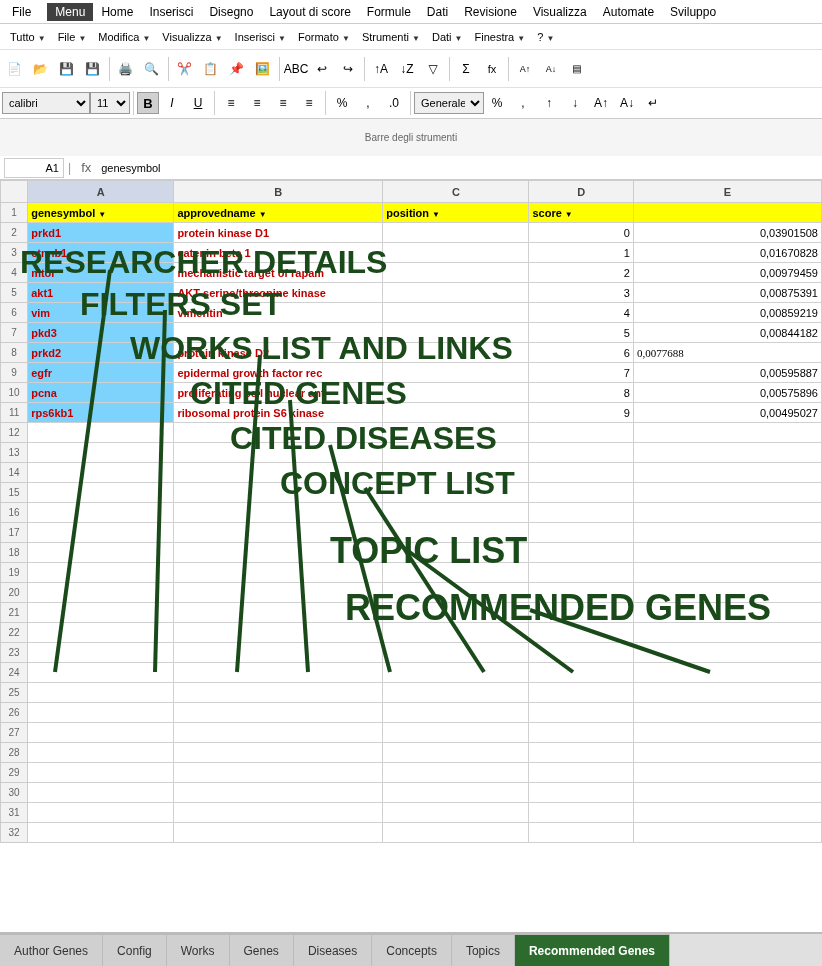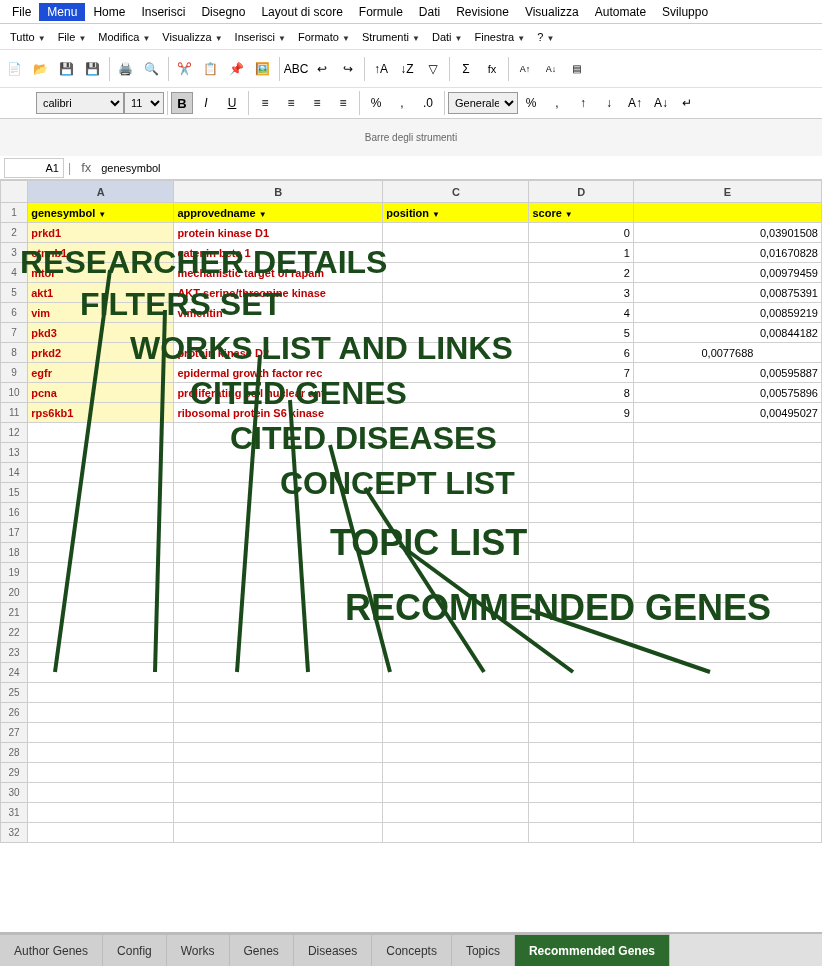--- a/index.html
+++ b/index.html
@@ -1,44 +1,44 @@
 <!DOCTYPE html>
 <html><head>
   <meta charset="utf-8">
   <style>
     * { margin: 0; padding: 0; box-sizing: border-box; }
     body { font-family: 'Segoe UI', Arial, sans-serif; font-size: 11px; background: #fff; width: 822px; height: 966px; overflow: hidden; }
 
     
     .menu-bar { display: flex; align-items: center; background: #fff; border-bottom: 1px solid #ccc; padding: 2px 4px; height: 24px; }
     .menu-item { padding: 2px 8px; cursor: pointer; font-size: 12px; }
-    .menu-item.active { background: #1d4ed8; color: #fff; }
+    .menu-item.active { background: #404040; color: #fff; margin-left: 8px; }
     .ribbon-row1 { display: flex; align-items: center; padding: 2px 4px; height: 26px; border-bottom: 1px solid #e0e0e0; }
     .ribbon-row1 .r-item { padding: 2px 6px; font-size: 11px; cursor: pointer; text-align: right; }
     .ribbon-row2 { display: flex; align-items: center; padding: 2px 2px; height: 38px; border-bottom: 1px solid #e0e0e0; }
-    .ribbon-row3 { display: flex; align-items: center; padding: 2px 2px; height: 30px; margin-left: 34px; }
+    .ribbon-row3 { display: flex; align-items: center; padding: 2px 2px; height: 30px; }
     .rb-btn { width: 24px; height: 24px; display: inline-flex; align-items: center; justify-content: center; border: 1px solid transparent; cursor: pointer; font-size: 12px; margin: 0 1px; }
     .font-select { width: 88px; height: 22px; border: 1px solid #999; font-size: 11px; padding: 0 2px; }
     .font-size-select { width: 40px; height: 22px; border: 1px solid #999; font-size: 11px; padding: 0 2px; }
     .bold-btn { font-weight: bold; background: #d0d0d0; border: 1px solid #999; width: 22px; height: 22px; cursor: pointer; font-size: 13px; }
     .sep { width: 1px; height: 24px; background: #ccc; margin: 0 3px; }
     .formula-bar { display: flex; align-items: center; height: 24px; border-bottom: 1px solid #ccc; padding: 0 4px; background: #fff; }
     .cell-ref { width: 60px; border: 1px solid #ccc; height: 20px; font-size: 11px; padding: 0 4px; text-align: right; }
     .formula-label { padding: 0 6px; font-size: 13px; color: #666; }
     .formula-input { flex: 1; border: none; height: 20px; font-size: 11px; padding: 0 4px; outline: none; }
 
     
     .spreadsheet { overflow: hidden; }
     .sheet-table { border-collapse: collapse; width: 100%; table-layout: fixed; }
     .row-header { background: #f2f2f2; border: 1px solid #ccc; width: 26px; text-align: center; color: #666; font-size: 10px; padding: 1px; user-select: none; }
     .col-header { background: #f2f2f2; border: 1px solid #ccc; text-align: center; color: #444; font-size: 11px; padding: 2px; user-select: none; height: 22px; }
     .col-header.selected { background: #d0d8e8; }
     .cell { border: 1px solid #d0d0d0; padding: 1px 3px; height: 20px; overflow: hidden; white-space: nowrap; font-size: 11px; }
     .cell.header-row { background: #ffff00; font-weight: bold; color: #000; }
-    .cell.data-yellow { background: #fef9c3; color: #c00000; font-weight: bold; }
+    .cell.data-yellow { background: #7dd3fc; color: #c00000; font-weight: bold; }
     .cell.data-red { color: #c00000; font-weight: bold; }
     .corner { background: #f2f2f2; border: 1px solid #ccc; width: 26px; }
     .overlay-text { position: absolute; font-weight: 900; color: #1a4a1a; font-family: Arial Black, Arial, sans-serif; text-transform: uppercase; white-space: nowrap; }
     .arrow-canvas { position: absolute; top: 0; left: 0; pointer-events: none; }
 
     
     .tabs-bar { display: flex; align-items: stretch; height: 34px; background: #e0e0e0; border-top: 2px solid #bbb; position: absolute; bottom: 0; left: 0; right: 0; }
     .tab { padding: 0 14px; display: flex; align-items: center; border-right: 1px solid #bbb; border-top: 1px solid #bbb; cursor: pointer; font-size: 12px; background: #d0d0d0; color: #333; }
     .tab.active { background: #2d6a2d; color: #fff; font-weight: bold; }
 
@@ -234,21 +234,21 @@
           <td class="cell"></td>
           <td class="cell" style="text-align: right;">5</td>
           <td class="cell" style="text-align: right;">0,00844182</td>
         </tr>
         <tr>
           <td class="row-header">8</td>
           <td class="cell data-yellow">prkd2</td>
           <td class="cell data-red">protein kinase D2</td>
           <td class="cell"></td>
           <td class="cell" style="text-align: right;">6</td>
-          <td class="cell" style="text-align: center;">0,0077688</td>
+          <td class="cell" style="text-align: left; font-family: Liberation Serif, serif;">0,0077688</td>
         </tr>
         <tr>
           <td class="row-header">9</td>
           <td class="cell data-yellow">egfr</td>
           <td class="cell data-red">epidermal growth factor rec</td>
           <td class="cell"></td>
           <td class="cell" style="text-align: right;">7</td>
           <td class="cell" style="text-align: right;">0,00595887</td>
         </tr>
         <tr>
@@ -457,21 +457,21 @@
 
       <line x1="530" y1="388" x2="710" y2="450" stroke="#1a4a1a" stroke-width="4"></line>
     </svg>
 
     <div class="overlay-text" style="left:20px;top:22px;font-size:32px;">RESEARCHER DETAILS</div>
     <div class="overlay-text" style="left:80px;top:64px;font-size:32px;">FILTERS SET</div>
     <div class="overlay-text" style="left:130px;top:108px;font-size:32px;">WORKS LIST AND LINKS</div>
     <div class="overlay-text" style="left:190px;top:153px;font-size:32px;">CITED GENES</div>
     <div class="overlay-text" style="left:230px;top:198px;font-size:32px;">CITED DISEASES</div>
     <div class="overlay-text" style="left:280px;top:243px;font-size:32px;">CONCEPT LIST</div>
-    <div class="overlay-text" style="left:330px;top:300px;font-size:36px;">TOPIC LIST</div>
+    <div class="overlay-text" style="left:330px;top:308px;font-size:36px;">TOPIC LIST</div>
     <div class="overlay-text" style="left:345px;top:365px;font-size:36px;">RECOMMENDED GENES</div>
   </div>
 </div>
 
 <div class="tabs-bar">
   <div class="tab">Author Genes</div>
   <div class="tab">Config</div>
   <div class="tab">Works</div>
   <div class="tab">Genes</div>
   <div class="tab">Diseases</div>

